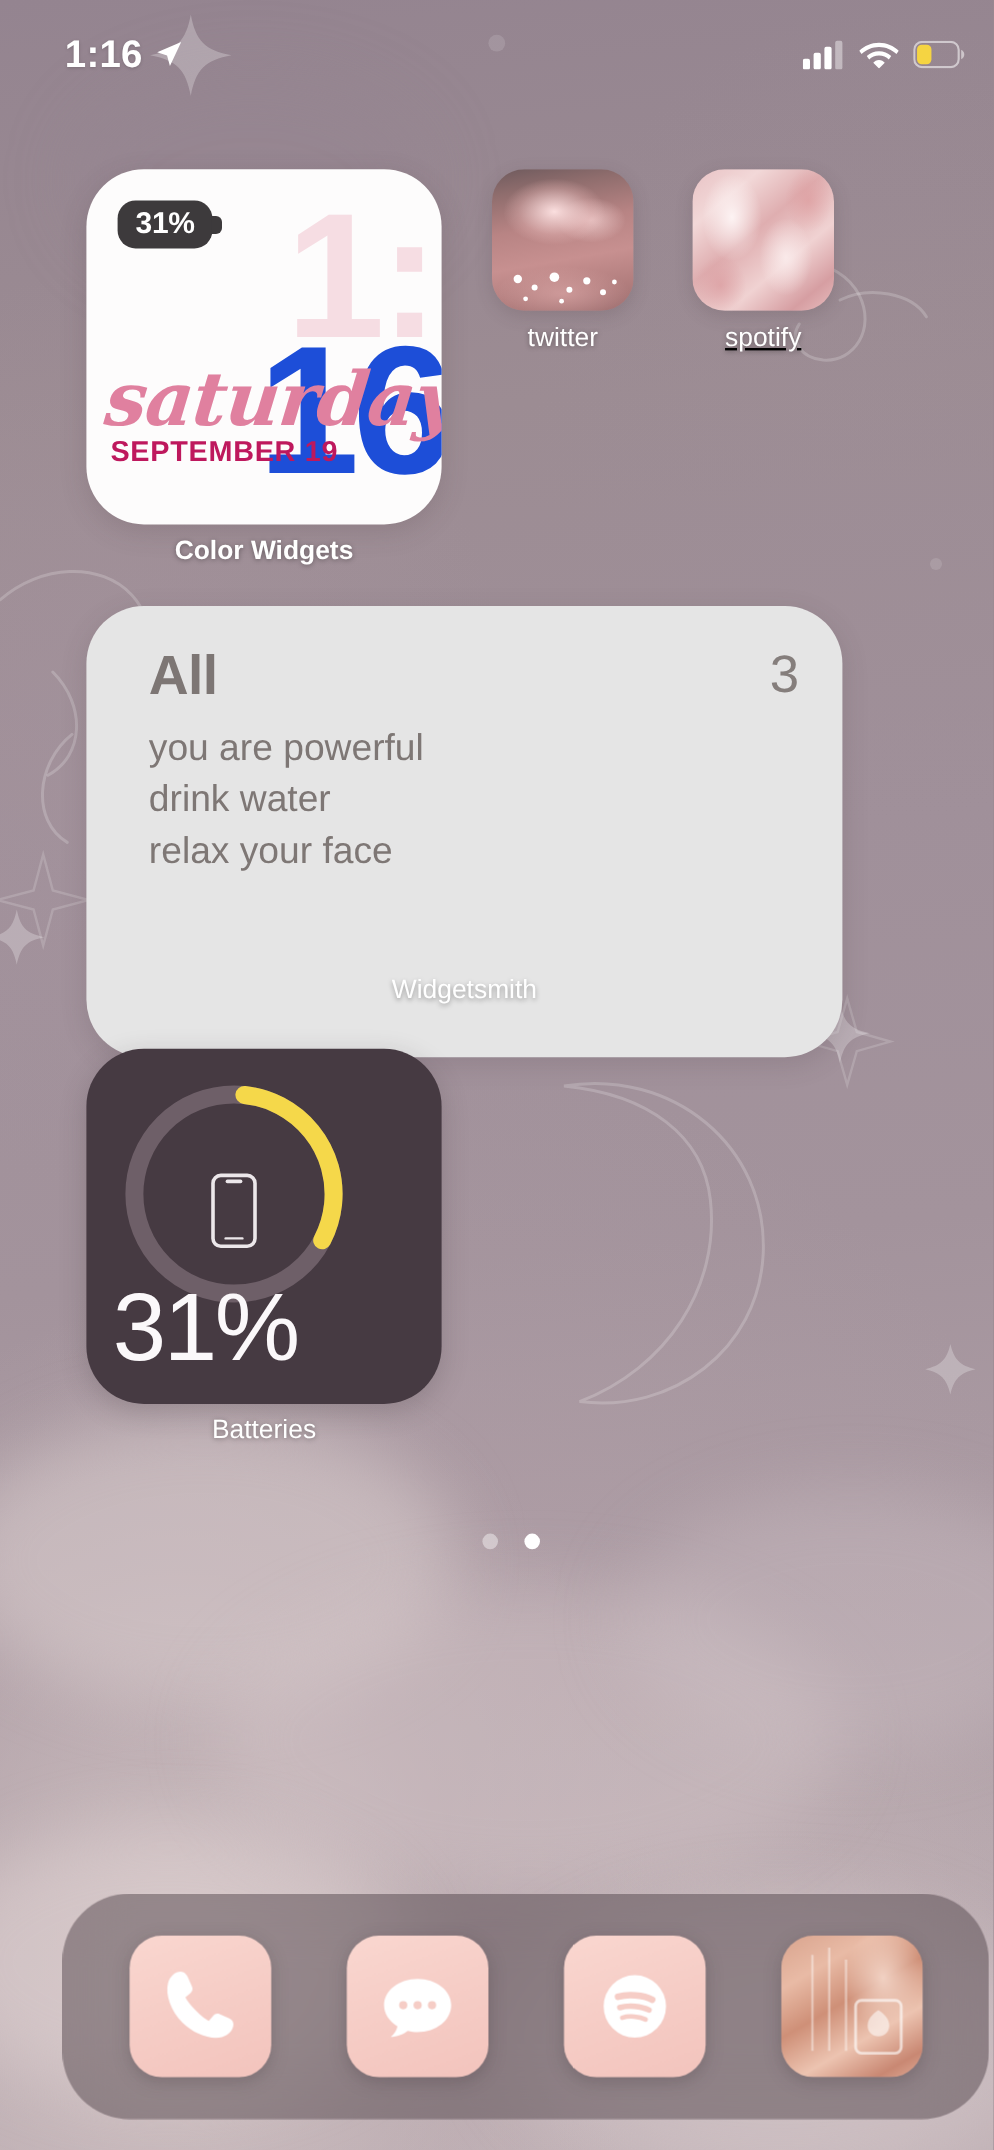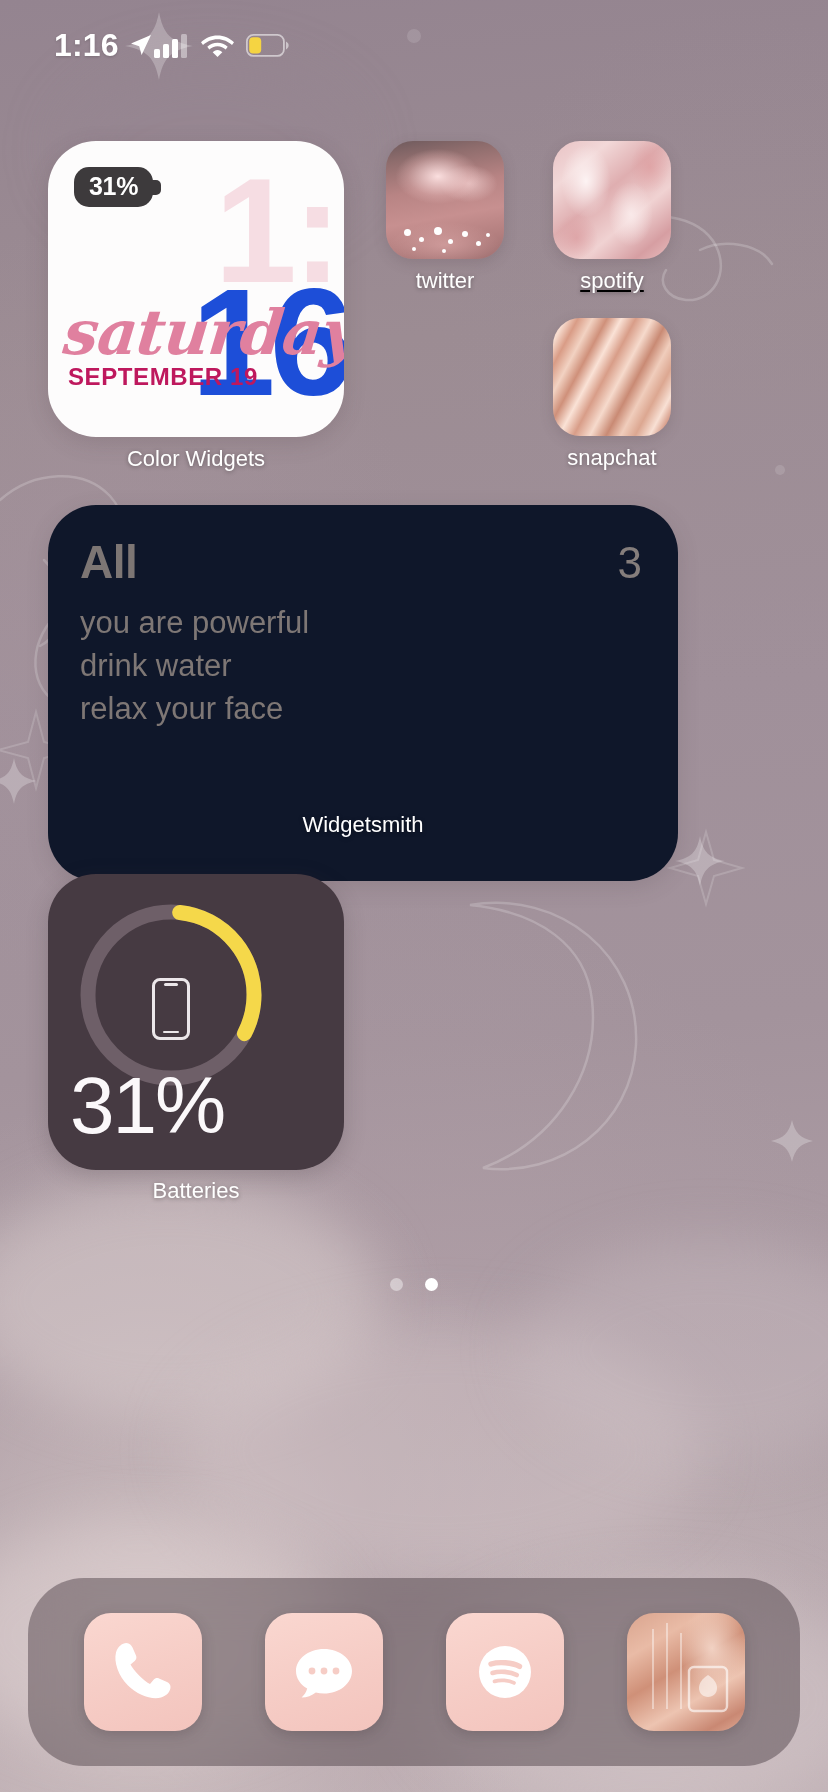--- a/index.html
+++ b/index.html
@@ -32,33 +32,33 @@
   .c4 { left:-60px; top:1520px; width:400px; height:230px; background:rgba(228,216,216,0.45); }
   .c5 { left:420px; top:1580px; width:460px; height:240px; background:rgba(218,206,208,0.40); }
   .c6 { left:60px; top:60px; width:300px; height:180px; background:rgba(150,134,146,0.30); }
 
   
   .wp-art { position:absolute; inset:0; }
 
   
   .status-bar {
     position:absolute; top:0; left:0; right:0; height:90px;
-    display:flex; align-items:center; 
+    display:flex; align-items:center; justify-content:space-between;
     padding:0 24px 0 54px;
     z-index:40;
   }
   .status-left { display:flex; align-items:center; gap:9px; }
   .status-time {
     color:#fff; font-size:32px; font-weight:600; letter-spacing:0.2px;
     text-shadow:0 1px 3px rgba(0,0,0,0.18);
   }
   .status-right { display:flex; align-items:center; gap:12px; }
 
   
-  .home { position:absolute; inset:0; z-index:30; }
+  .home { position:absolute; inset:0; z-index:30;margin-left:24px; }
 
   
   .cw-widget {
     position:absolute; left:48px; top:141px;
     width:296px; height:296px;
     background:#fdfcfc;
     border-radius:48px;
     overflow:hidden;
     box-shadow:0 6px 22px rgba(70,55,62,0.17);
   }
@@ -155,40 +155,40 @@
         #e7b9a6 0%, #f7ddd0 7%, #d99c86 14%, #f2d2c2 22%,
         #cf907a 30%, #fae2d6 38%, #d89d88 46%, #f6dacc 55%,
         #c98a74 64%, #f0cdbc 72%, #dca791 80%, #f8e0d4 88%,
         #d0907b 95%, #eec6b4 100%);
   }
 
   
   .ws-widget {
     position:absolute; left:48px; top:505px;
     width:630px; height:376px;
-    background:#0f172a;
+    background:#e5e5e5;
     border-radius:48px;
-    padding:34px 36px 0 32px;
+    padding:34px 36px 0 52px;
     box-shadow:0 6px 22px rgba(70,55,62,0.16);
   }
   .ws-head { display:flex; align-items:flex-start; justify-content:space-between; }
   .ws-title { font-size:46px; font-weight:700; color:#7d7674; letter-spacing:-0.5px; line-height:1; }
   .ws-count { font-size:44px; font-weight:400; color:#857e7c; line-height:1; margin-top:2px; }
   .ws-list { margin-top:17px; }
   .ws-item {
     font-size:31px; color:#7e7775; font-weight:400;
     line-height:1.38; white-space:nowrap;
   }
   .widget-label {
     position:absolute; text-align:center;
     color:#fff; font-size:22px;
     text-shadow:0 1px 4px rgba(0,0,0,0.35);
     white-space:nowrap;
   }
-  .lbl-cw { left:48px; top:446px; width:296px; }
+  .lbl-cw { left:48px; top:446px; width:296px;font-weight:bold; }
   .lbl-ws { left:48px; top:812px; width:630px; }
   .lbl-bt { left:48px; top:1178px; width:296px; }
 
   
   .bt-widget {
     position:absolute; left:48px; top:874px;
     width:296px; height:296px;
     background:#463a42;
     border-radius:48px;
     overflow:hidden;
@@ -356,26 +356,20 @@
   </div>
 
   <div class="app app-sp">
     <div class="app-icon">
       <div class="tex-spotify"></div>
     </div>
     <div class="app-label">spotify</div>
   </div>
 
 
-  <div class="app app-sn">
-    <div class="app-icon">
-      <div class="tex-snapchat"></div>
-    </div>
-    <div class="app-label">snapchat</div>
-  </div>
 
   <div class="ws-widget">
     <div class="ws-head">
       <div class="ws-title">All</div>
       <div class="ws-count">3</div>
     </div>
     <div class="ws-list">
       <div class="ws-item">you are powerful</div>
       <div class="ws-item">drink water</div>
       <div class="ws-item">relax your face</div>

